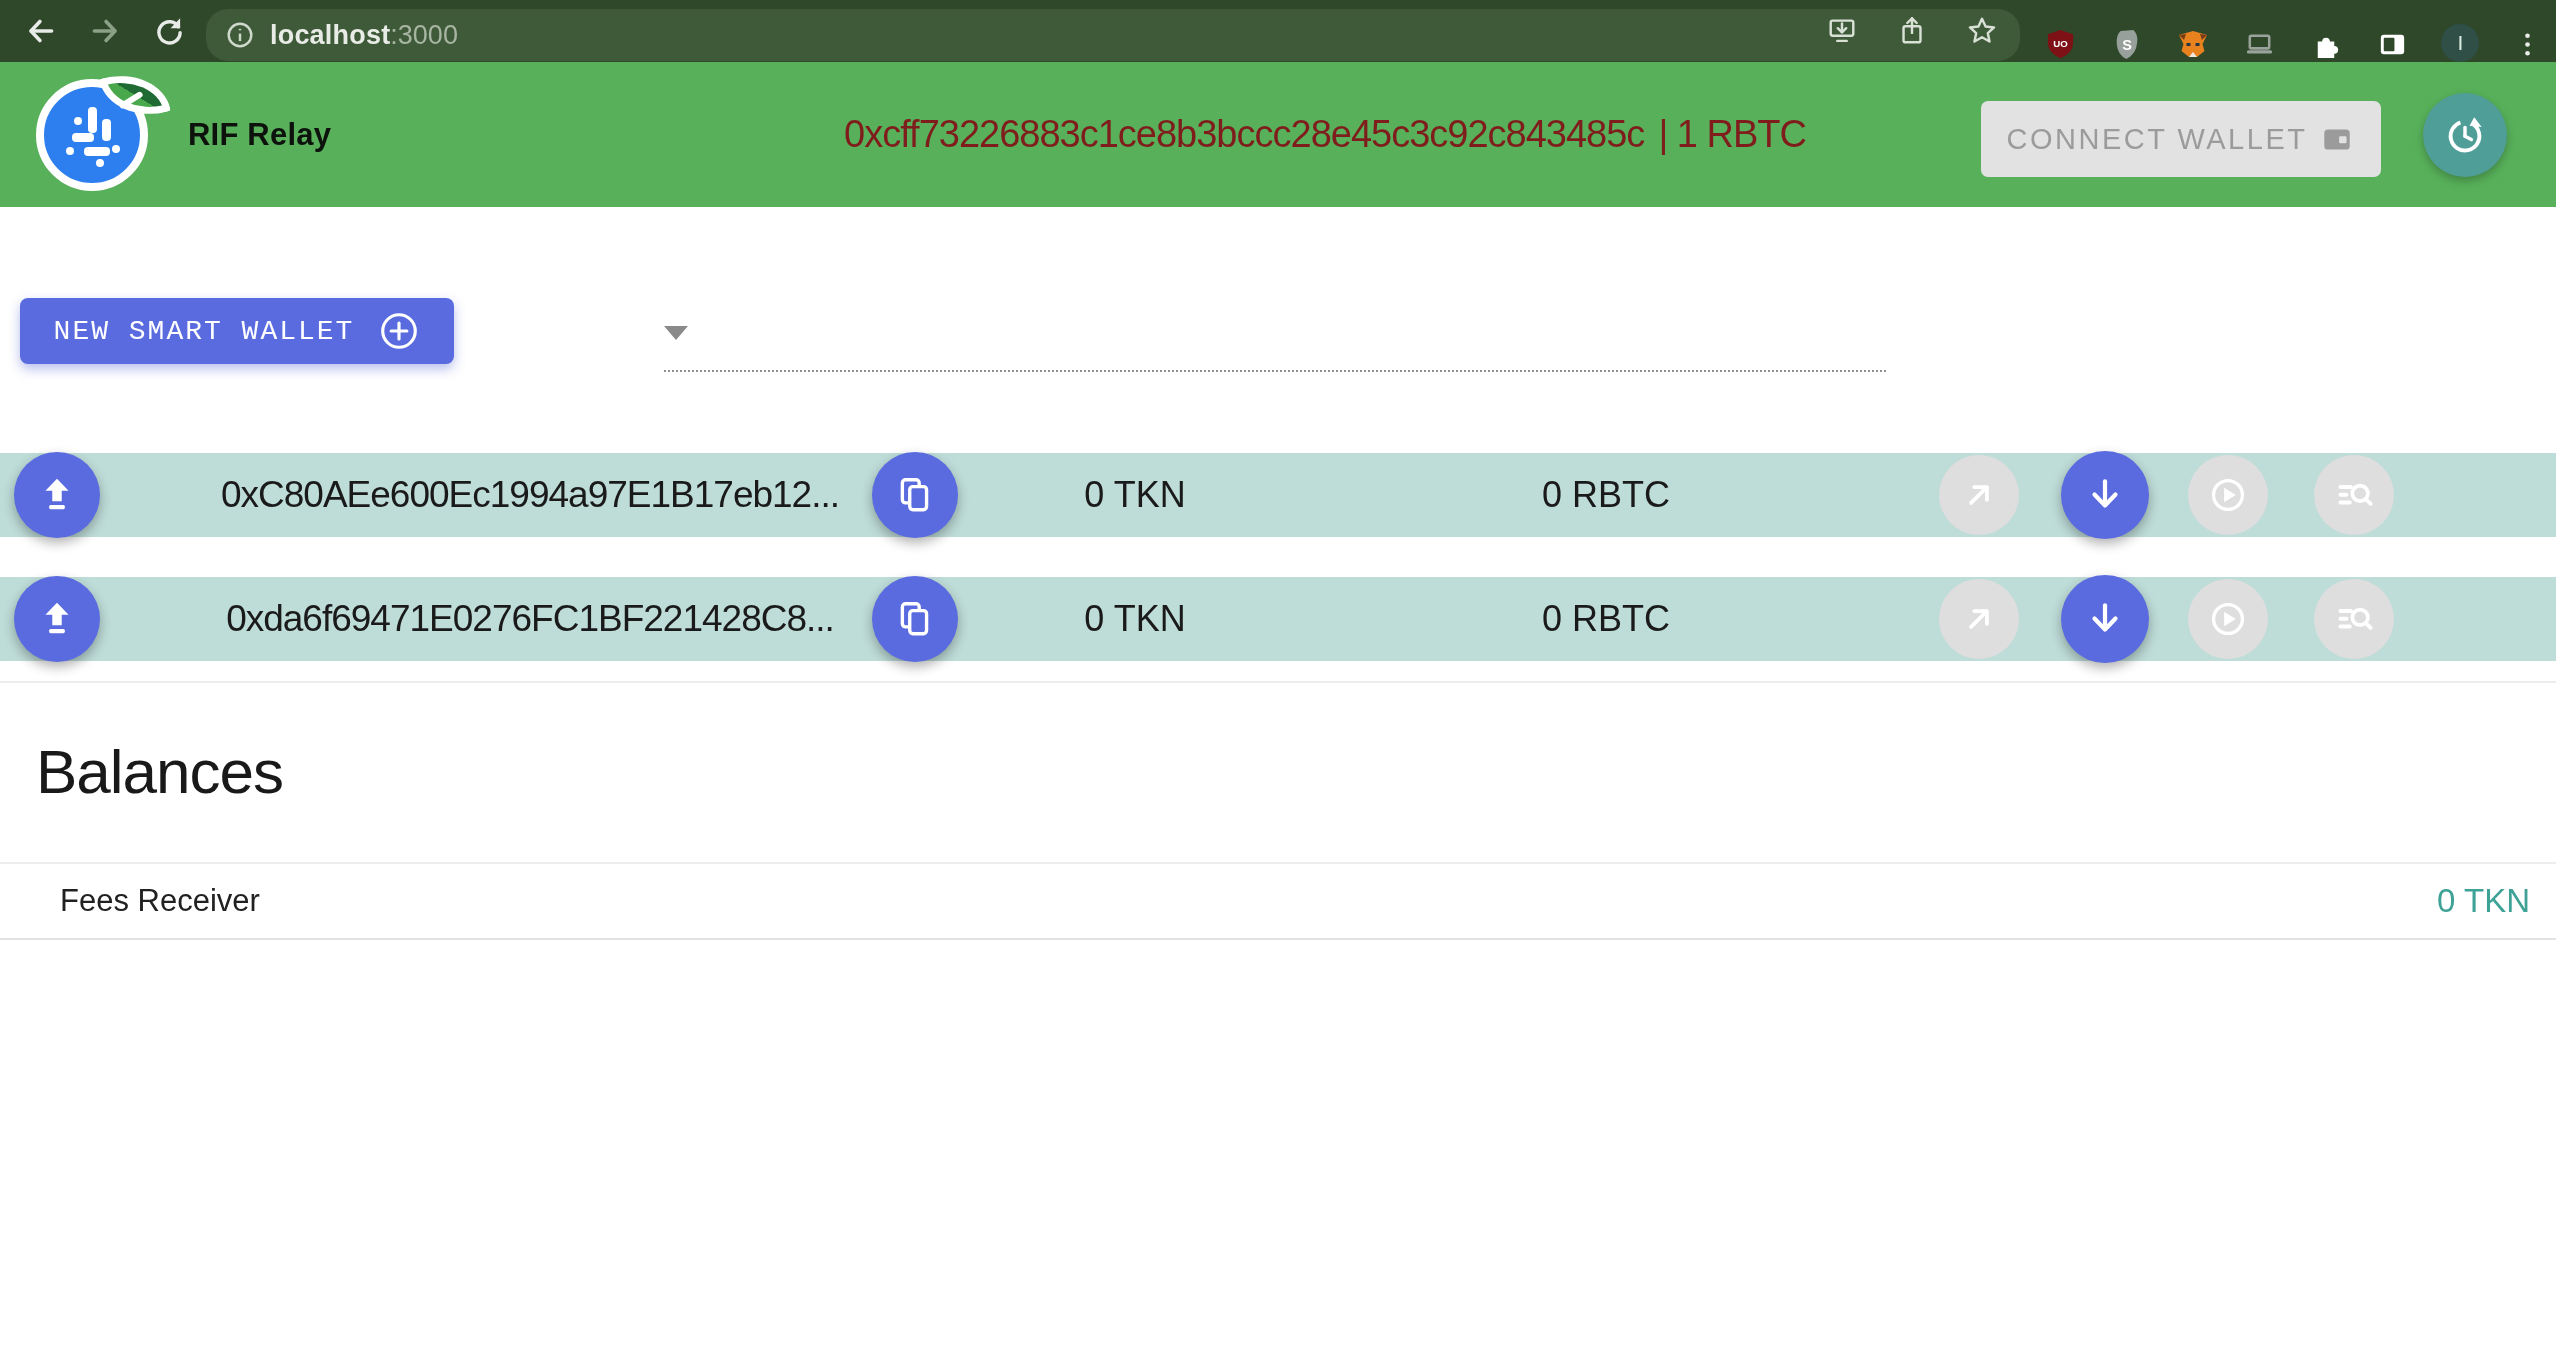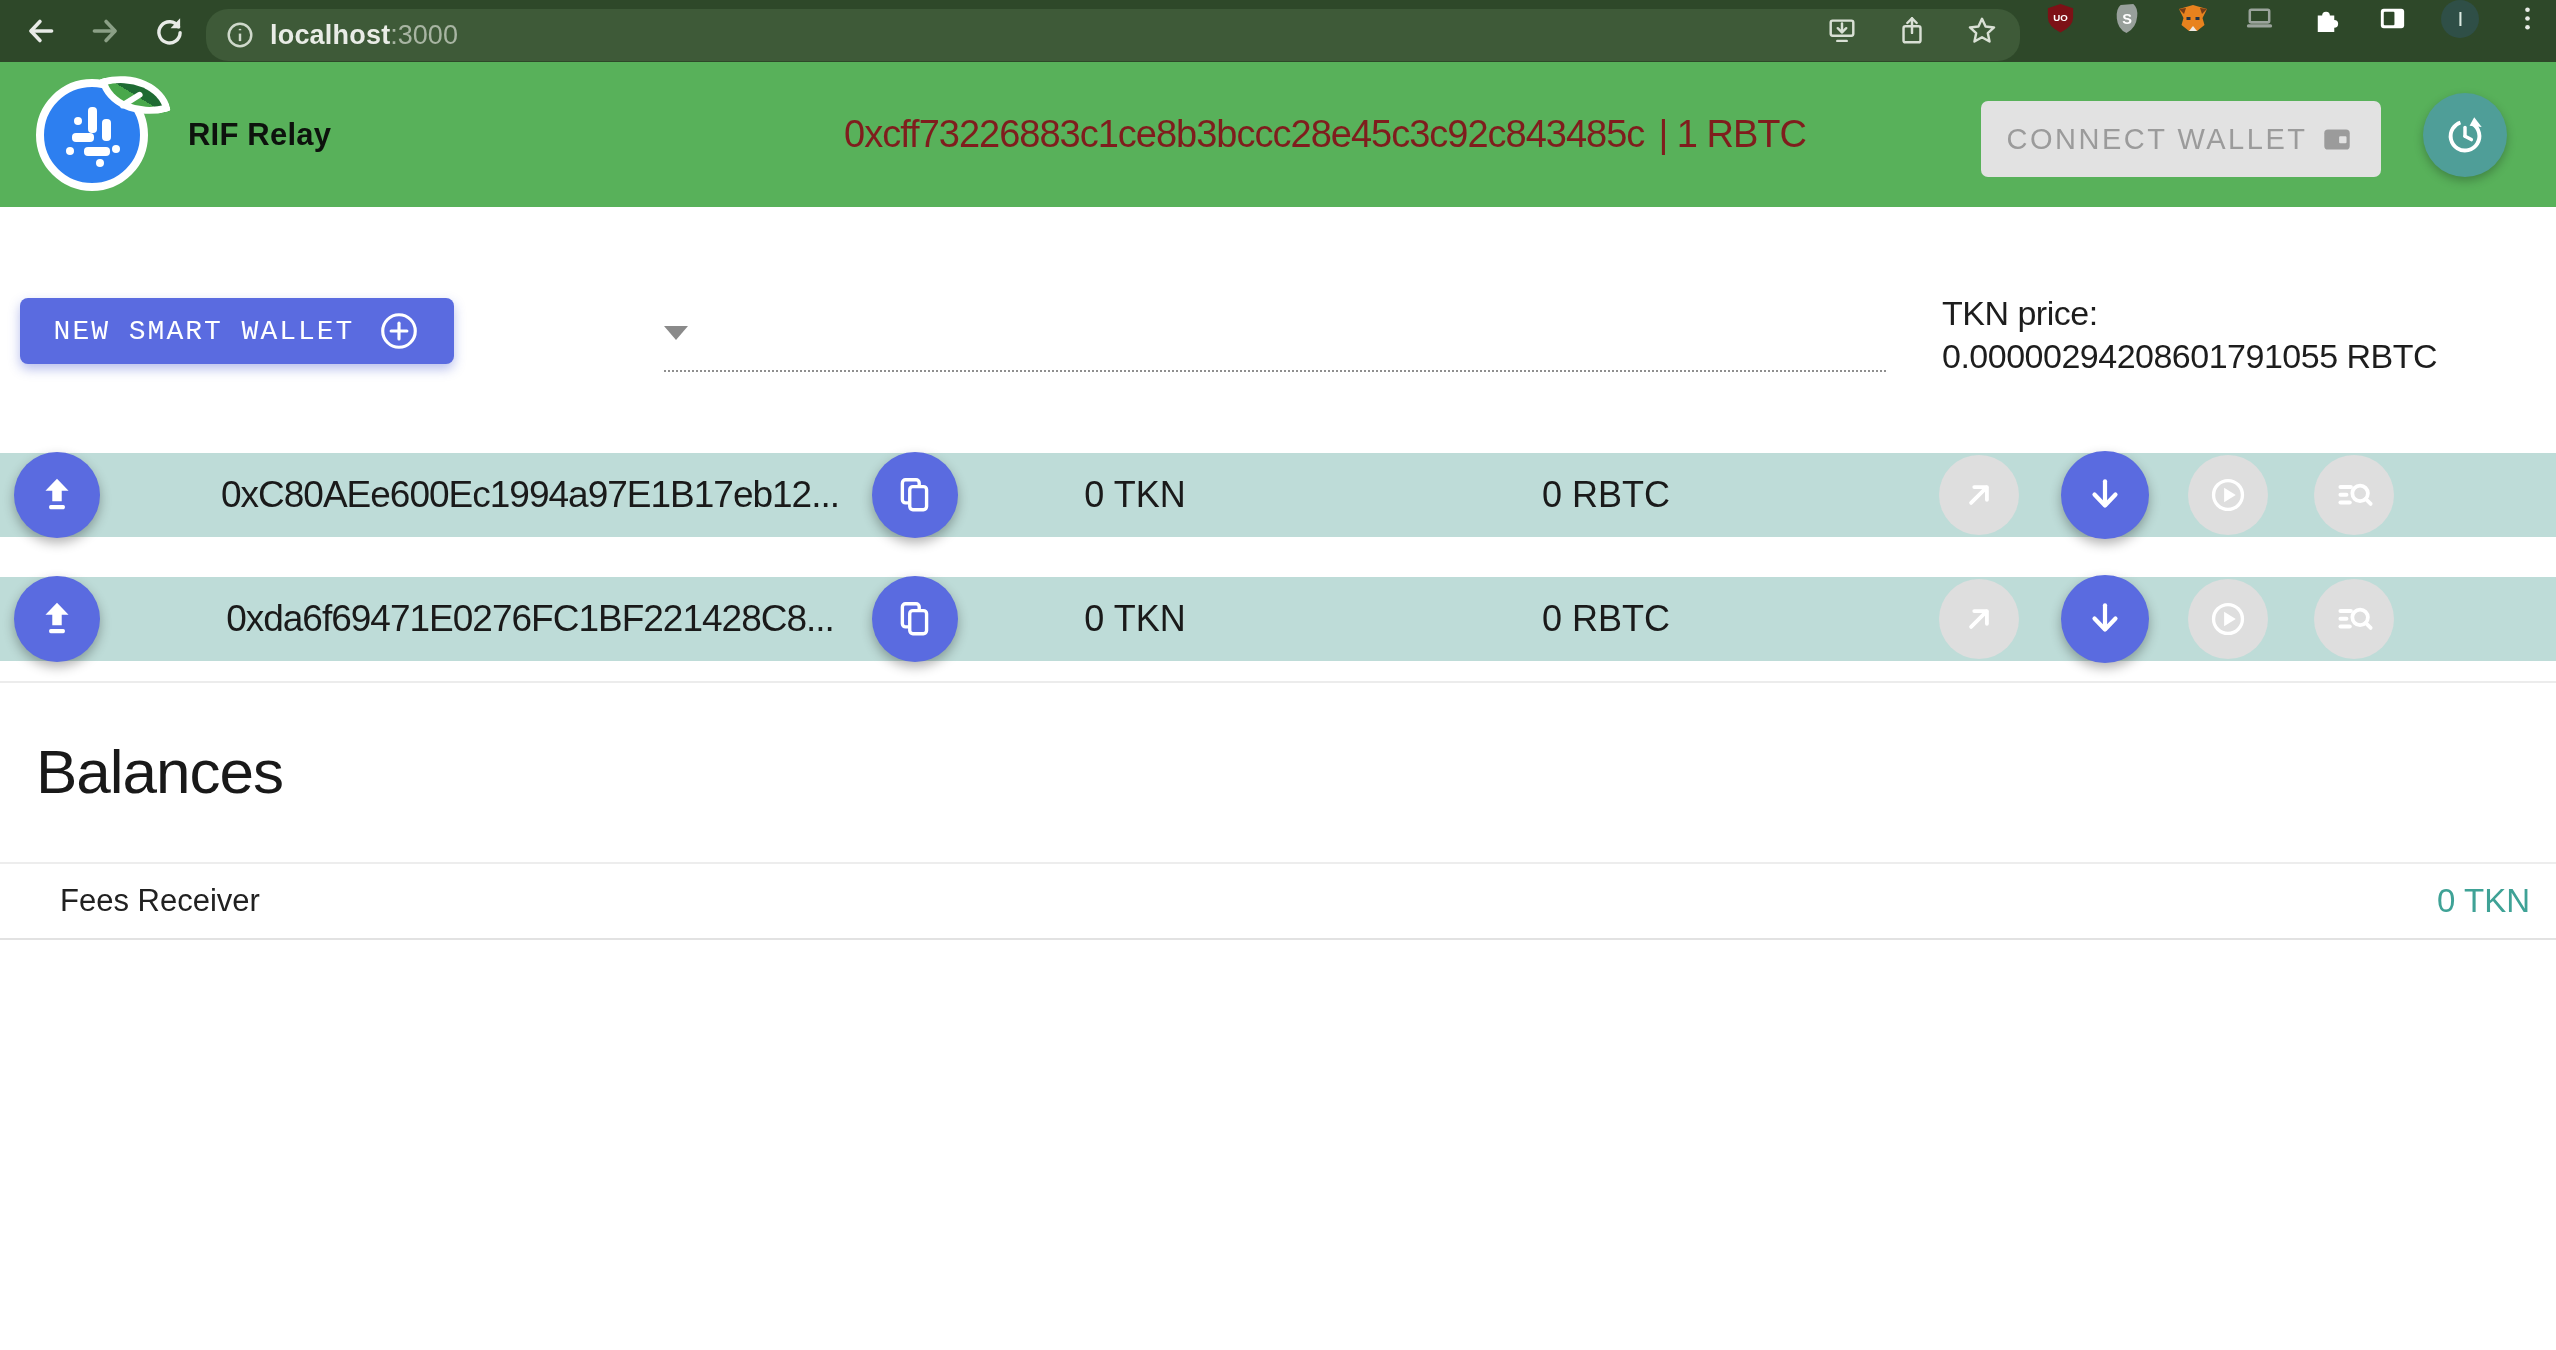--- a/index.html
+++ b/index.html
@@ -18,21 +18,21 @@
   .navbtns { display:flex; align-items:center; gap:26px; padding-left:22px; }
   .navbtn { width:38px; height:38px; display:flex; align-items:center; justify-content:center; border-radius:50%; }
   .omnibox {
     position:absolute; left:206px; top:9px; width:1814px; height:52px;
     background:#3e5a38; border-radius:22px; display:flex; align-items:center;
   }
   .omnibox .info { margin-left:18px; margin-right:14px; display:flex; }
   .omni-host { font-size:27px; color:#e9ece6; font-weight:700; letter-spacing:.2px; }
   .omni-port { font-size:27px; color:#a8b5a3; font-weight:400; }
   .omni-right { position:absolute; right:20px; top:0; height:44px; display:flex; align-items:center; gap:34px; }
-  .extrow { position:absolute; left:2042px; right:10px; top:0; height:62px; display:flex; align-items:flex-start; justify-content:space-between; }
+  .extrow { position:absolute; left:2042px; right:10px; top:0; height:62px; display:flex; align-items:flex-end; justify-content:space-between; }
   .extbtn { width:36px; height:36px; display:flex; align-items:center; justify-content:center; }
   .avatar-circle {
     width:38px; height:38px; border-radius:50%; background:#2f4f47;
     color:#dcebe2; font-size:21px; display:flex; align-items:center; justify-content:center;
   }
 
   
   .appbar {
     position:absolute; left:0; top:62px; width:2556px; height:145px;
     background:#58b15a;
@@ -292,24 +292,20 @@
       <circle cx="20" cy="20" r="15.5"></circle>
         <line x1="20" y1="12.5" x2="20" y2="27.5"></line>
         <line x1="12.5" y1="20" x2="27.5" y2="20"></line>
     </svg>
   </button>
 
   <div class="select">
     <span class="select-arrow"></span>
   </div>
 
-  <div class="price">
-    <div>TKN price:</div>
-    <div>0.00000294208601791055 RBTC</div>
-  </div>
 
   <div class="wallet-row row-0">
     <button class="fab fab-blue fab-upload">
       <svg width="42" height="42" viewBox="0 0 40 40">
         <polygon points="20,4.5 31,16 24.5,16 24.5,26 15.5,26 15.5,16 9,16" fill="#ffffff"></polygon>
         <rect x="12.5" y="29.5" width="15" height="4" rx="1.5" fill="#ffffff"></rect>
       </svg>
     </button>
     <span class="row-address">0xC80AEe600Ec1994a97E1B17eb12...</span>
     <button class="fab fab-blue fab-copy">

